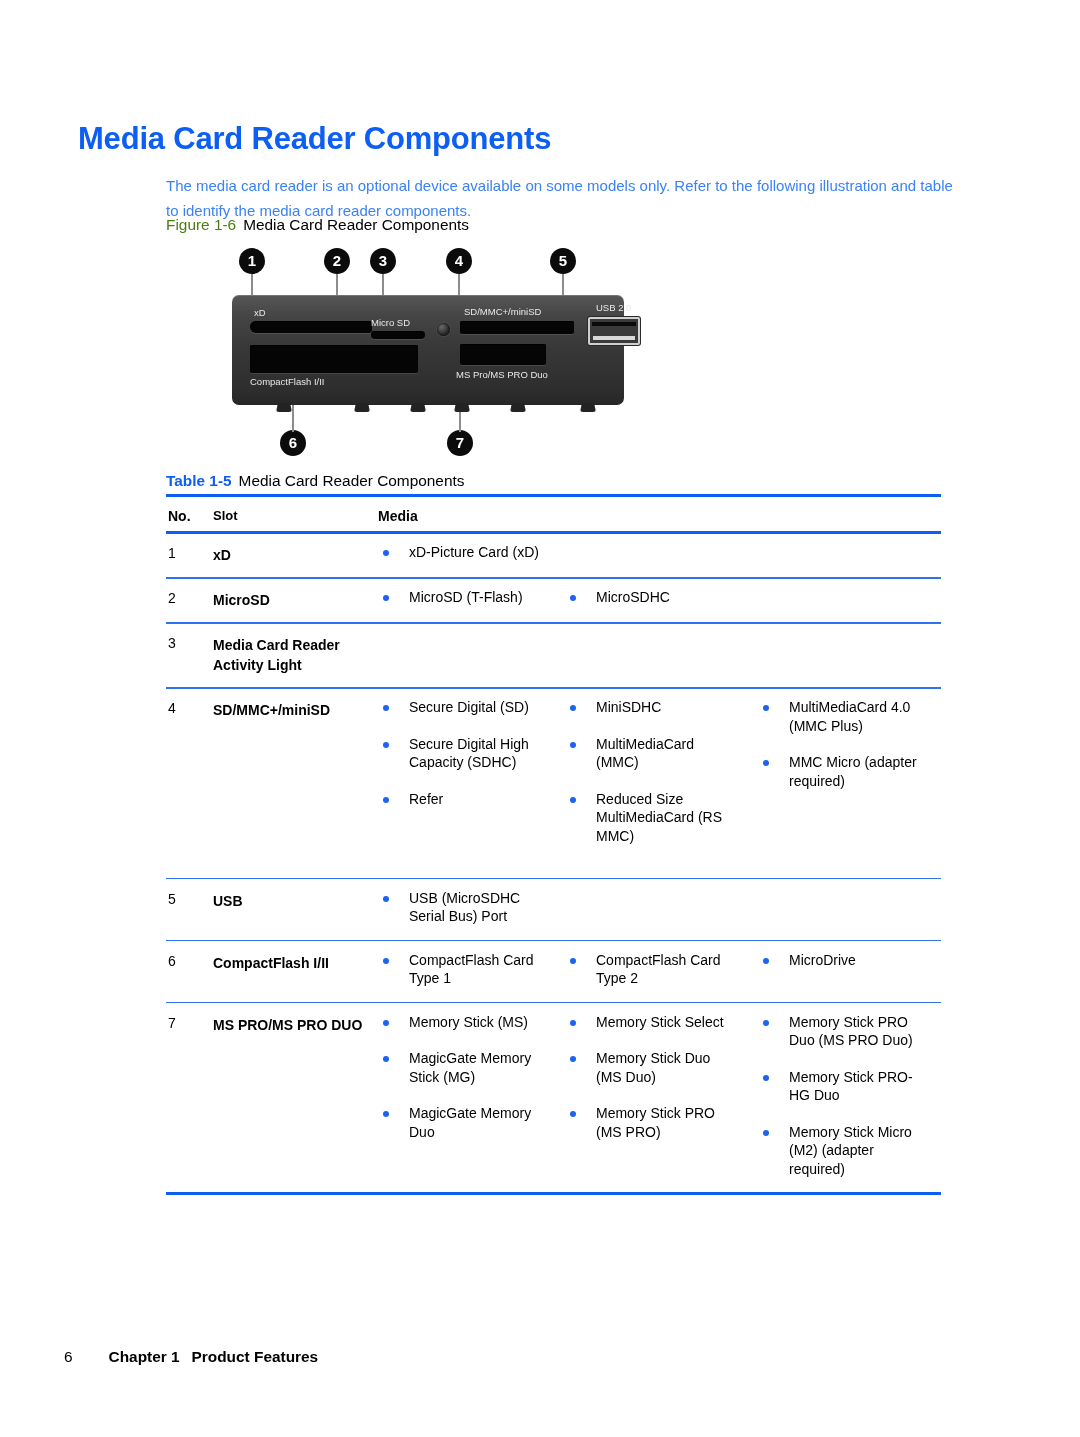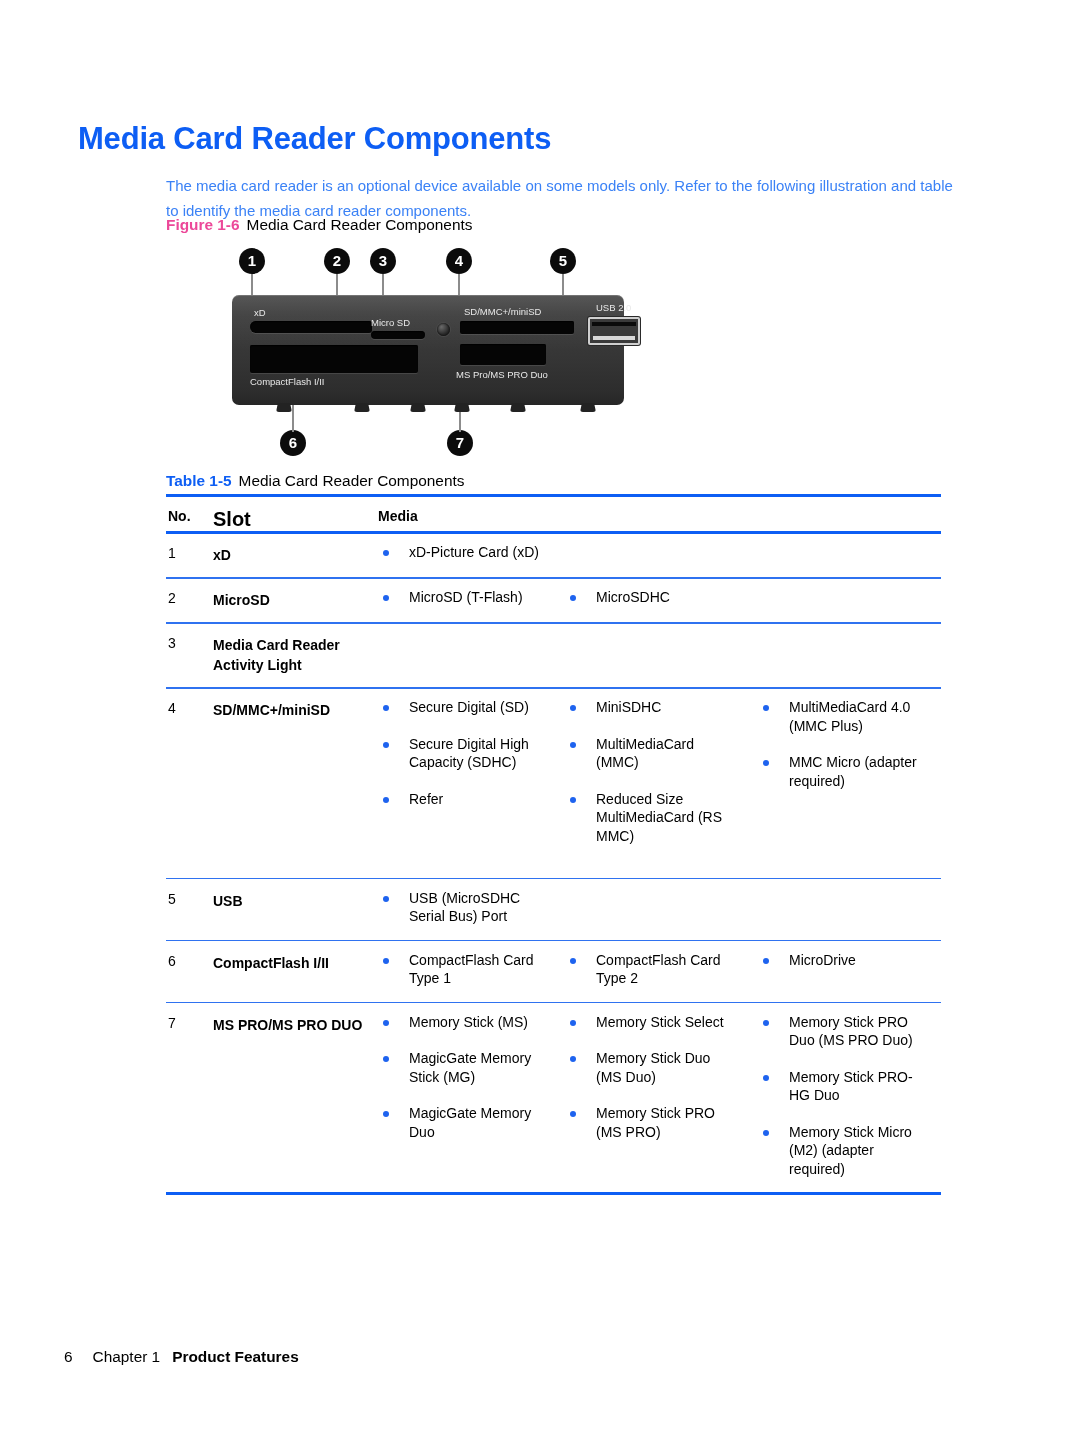--- a/index.html
+++ b/index.html
@@ -49,22 +49,22 @@
 
   
   .figure-caption {
     position: absolute;
     left: 166px;
     top: 216px;
     font-size: 15.4px;
     white-space: nowrap;
   }
   .figure-caption .lbl {
-    color: #ec4899;
-    font-weight: bold;
+    color: #4d7c0f;
+    font-weight: normal;
   }
   .figure-caption .cap {
     color: #000;
     margin-left: 7px;
   }
 
   
   .figure {
     position: absolute;
     left: 160px;
@@ -217,22 +217,22 @@
   
   .footer {
     position: absolute;
     left: 64px;
     top: 1348px;
     font-size: 15.4px;
     white-space: nowrap;
   }
   .footer .pageno { font-weight: normal; }
   .footer .chap {
-    margin-left: 20px;
-    font-weight: normal;
+    margin-left: 36px;
+    font-weight: bold;
   }
   .footer .chaptitle {
     margin-left: 12px;
     font-weight: bold;
   }
 </style>
 </head>
 <body>
 
 <div class="page">
@@ -303,21 +303,21 @@
     </div>
   </div>
 
   <div class="table-caption">
     <span class="lbl">Table 1-5</span><span class="cap">Media Card Reader Components</span>
   </div>
 
   <div id="table-root">
       <div class="rule-thick" style="top: 494px;"></div>
       <div class="" style="position: absolute; left: 168px; top: 508px; font-size: 14px; font-weight: bold;">No.</div>
-      <div class="" style="position: absolute; left: 213px; top: 508px; font-size: 20px; font-weight: bold;">Slot</div>
+      <div class="" style="position: absolute; left: 213px; top: 508px; font-size: 13px; font-weight: bold;">Slot</div>
       <div class="" style="position: absolute; left: 378px; top: 508px; font-size: 14px; font-weight: bold;">Media</div>
       <div class="rule-thick" style="top: 531px;"></div>
       <div class="" style="position: absolute; left: 168px; top: 545px; font-size: 14px;">1</div>
       <div class="" style="position: absolute; left: 213px; top: 545px; font-size: 14px; font-weight: bold; width: 168px; line-height: 20px;">xD</div>
       <div class="mediacol" style="position: absolute; left: 378px; top: 543px;">
         <div class="mitem"><span class="bullet"></span><span>xD-Picture Card (xD)</span></div>
       </div>
       <div class="rule-thin" style="top: 577px;"></div>
       <div class="" style="position: absolute; left: 168px; top: 590px; font-size: 14px;">2</div>
       <div class="" style="position: absolute; left: 213px; top: 590px; font-size: 14px; font-weight: bold; width: 168px; line-height: 20px;">MicroSD</div>

